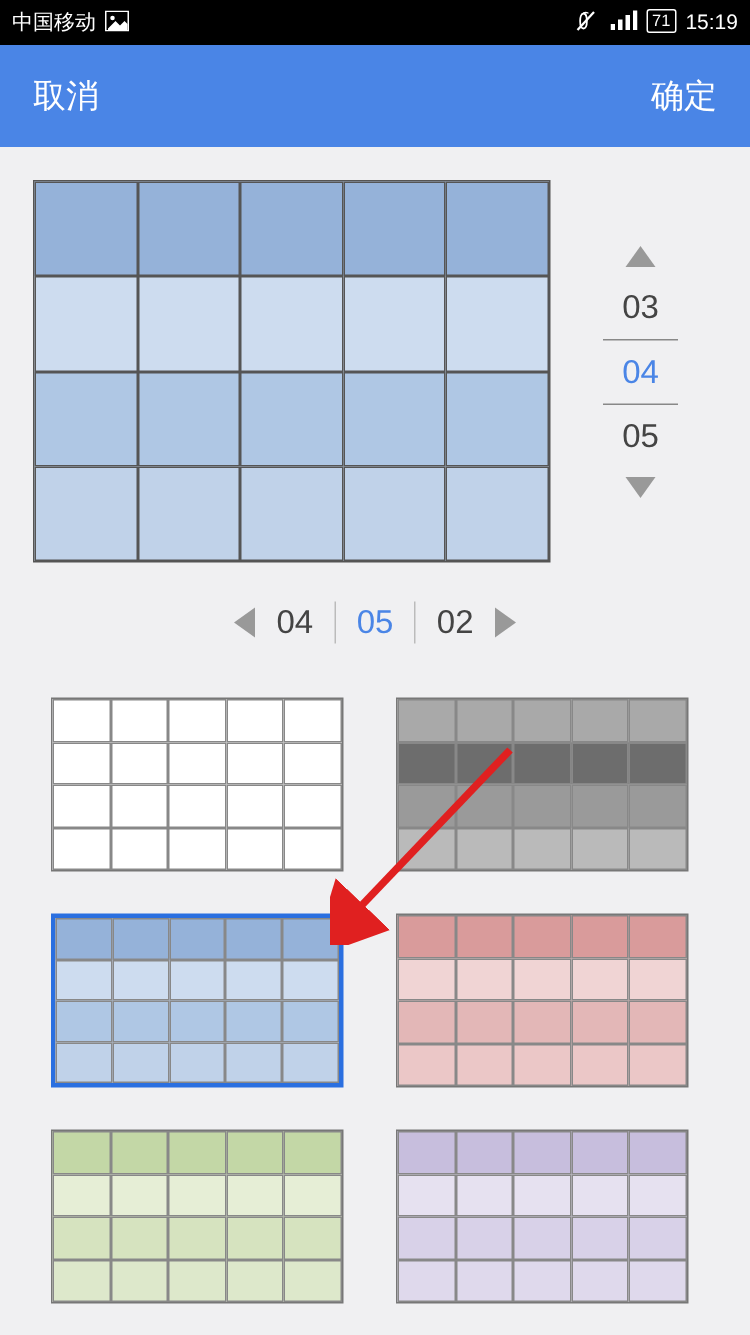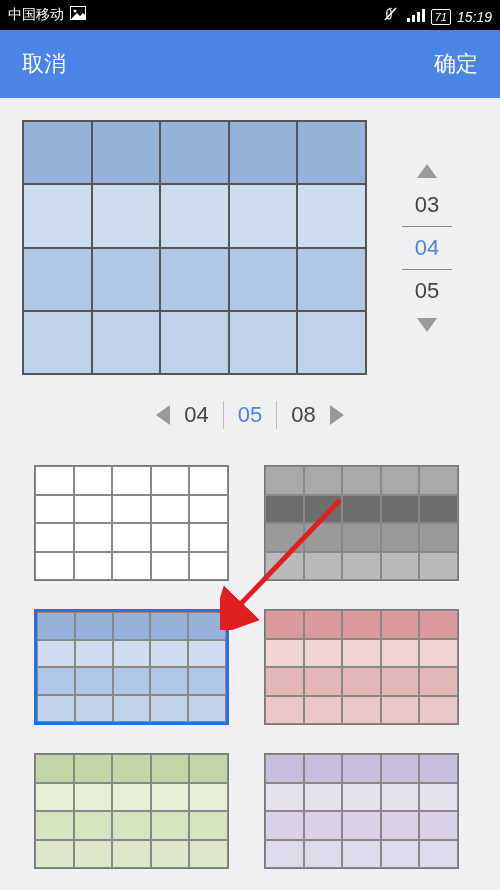--- a/index.html
+++ b/index.html
@@ -13,22 +13,22 @@
   }
   .status-bar {
     background: #000;
     color: #fff;
     height: 30px;
     display: flex;
     align-items: center;
     padding: 0 8px;
     font-size: 14px;
   }
-  .status-left { flex: 1; display: flex; align-items: flex-start; gap: 6px; }
-  .status-right { display: flex; align-items: flex-end; gap: 6px; font-style: italic; }
+  .status-left { flex: 1; display: flex; align-items: flex-end; gap: 6px; }
+  .status-right { display: flex; align-items: flex-start; gap: 6px; }
   .action-bar {
     background: #4a85e6;
     color: #fff;
     height: 68px;
     display: flex;
     align-items: center;
     justify-content: space-between;
     padding: 0 22px;
     font-size: 22px;
   }
@@ -154,21 +154,21 @@
       <div class="tri-down"></div>
     </div>
   </div>
 
   <div class="col-spinner">
     <div class="tri-left"></div>
     <span>04</span>
     <div class="col-sep"></div>
     <span class="sel">05</span>
     <div class="col-sep"></div>
-    <span>08</span>
+    <span>02</span>
     <div class="tri-right"></div>
   </div>
 
   <div class="thumbs" id="thumbs">
       <div class="thumb">
         <div style="background: rgb(255, 255, 255);"></div>
         <div style="background: rgb(255, 255, 255);"></div>
         <div style="background: rgb(255, 255, 255);"></div>
         <div style="background: rgb(255, 255, 255);"></div>
         <div style="background: rgb(255, 255, 255);"></div>

